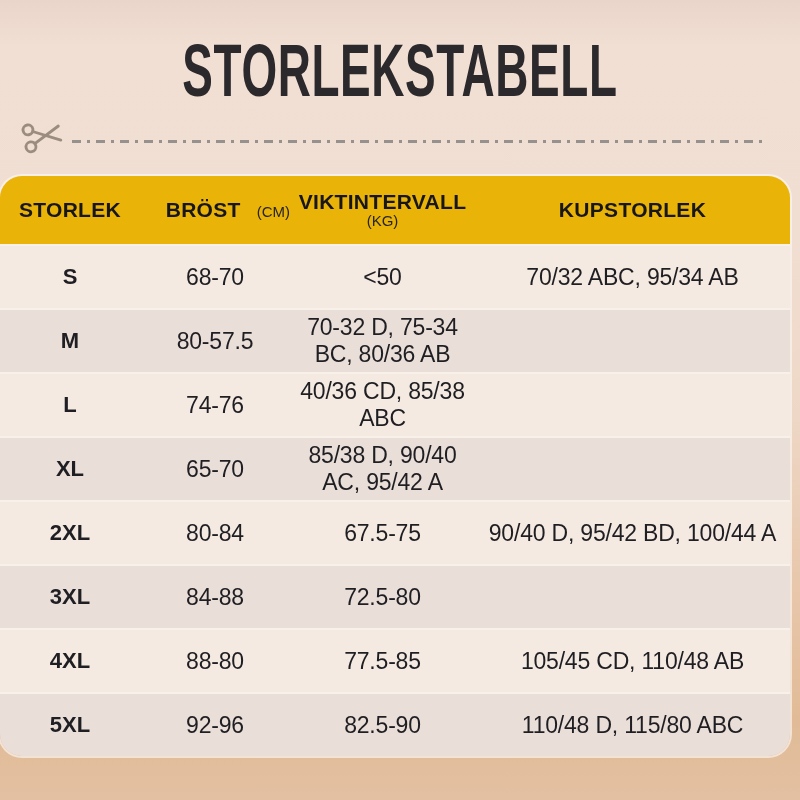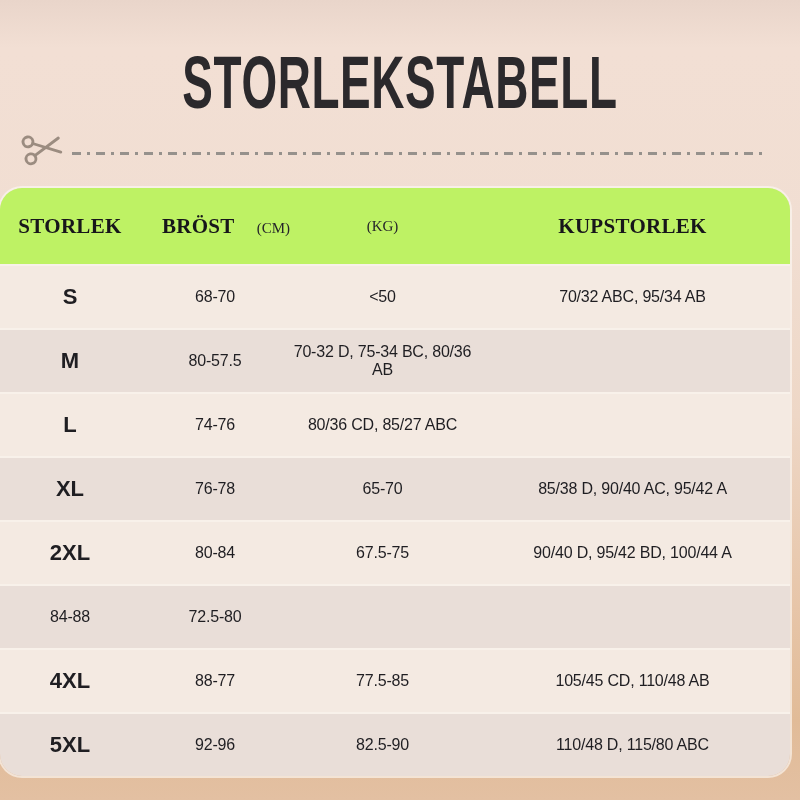--- a/index.html
+++ b/index.html
@@ -7,21 +7,21 @@
     width: 800px; height: 800px;
     overflow: hidden;
     font-family: "Liberation Sans", sans-serif;
     background: linear-gradient(180deg,
       #e9d5ca 0%, #f2dfd4 6%, #f1ded2 30%,
       #eed7c6 52%, #e7c5a8 76%, #e1bb97 90%, #e3c0a2 100%);
   }
   .page { width: 800px; height: 800px; position: relative; }
 
   
-  .title-wrap { text-align: center; padding-top: 48px; height: 70px; }
+  .title-wrap { text-align: center; padding-top: 36px; height: 70px; }
   .title {
     display: inline-block;
     font-size: 74px; font-weight: 800; line-height: 70px;
     color: #2b292c; white-space: nowrap; letter-spacing: 1px;
     transform: scaleX(0.62); transform-origin: 50% 50%;
   }
 
   
   .cutline { position: relative; height: 44px; margin-top: 10px; }
   .scissors { position: absolute; left: 22px; top: 2px; transform: rotate(-10deg); }
@@ -36,34 +36,34 @@
   .size-table {
     width: 790px; margin-top: 16px;
     border-radius: 22px; overflow: hidden;
     box-shadow: 0 0 0 2px rgba(252,247,242,0.65);
   }
   .row {
     display: grid;
     grid-template-columns: 140px 150px 185px 1fr;
     align-items: center; text-align: center;
   }
-  .thead { background: #bef264; height: 76px; font-family: Liberation Serif, serif; }
+  .thead { background: #eab308; height: 68px; }
   .th { font-weight: 700; font-size: 21px; color: #17161a; letter-spacing: 0.3px; }
-  .th .sub { font-weight: 400; font-size: 15px; letter-spacing: 0; margin-left: 22px; color: #26252a; }
+  .th .sub { font-weight: 400; font-size: 15px; letter-spacing: 0; margin-left: 16px; color: #26252a; }
   .th-inline { display: flex; align-items: baseline; justify-content: flex-end; }
   .th-stack { display: flex; flex-direction: column; line-height: 1.1; }
   .th-stack .sub { margin-left: 0; }
 
   .data-row {
     height: 64px; box-sizing: border-box;
     background: #f4eae2;
     border-top: 2px solid #f8f1ea;
   }
   .data-row:nth-child(even) { background: #e9ded8; }
-  .td { font-size: 16px; color: #1f1e22; letter-spacing: -0.2px; }
+  .td { font-size: 23px; color: #1f1e22; letter-spacing: -0.2px; }
   .td.size { font-weight: 700; font-size: 22px; letter-spacing: 0; }
 </style>
 </head>
 <body>
 
 <div class="page">
 
   <div class="title-wrap">
     <div class="title">STORLEKSTABELL</div>
   </div>
@@ -85,20 +85,21 @@
   <div class="size-table">
     <div class="row thead">
       <div class="th">
         <span>STORLEK</span>
       </div>
       <div class="th th-inline">
         <span>BRÖST</span>
         <span class="sub">(CM)</span>
       </div>
       <div class="th th-stack">
+        <span>VIKTINTERVALL</span>
         <span class="sub">(KG)</span>
       </div>
       <div class="th">
         <span>KUPSTORLEK</span>
       </div>
     </div>
     <div id="rows">
   <div class="row data-row">
     <div class="td size">S</div>
     <div class="td">68-70</div>
@@ -108,45 +109,45 @@
 
   <div class="row data-row">
     <div class="td size">M</div>
     <div class="td">80-57.5</div>
     <div class="td cups">70-32 D, 75-34 BC, 80/36 AB</div>
   </div>
 
   <div class="row data-row">
     <div class="td size">L</div>
     <div class="td">74-76</div>
-    <div class="td cups">80/36 CD, 85/27 ABC</div>
+    <div class="td cups">40/36 CD, 85/38 ABC</div>
   </div>
 
   <div class="row data-row">
     <div class="td size">XL</div>
-    <div class="td">76-78</div>
     <div class="td">65-70</div>
     <div class="td cups">85/38 D, 90/40 AC, 95/42 A</div>
   </div>
 
   <div class="row data-row">
     <div class="td size">2XL</div>
     <div class="td">80-84</div>
     <div class="td">67.5-75</div>
     <div class="td cups">90/40 D, 95/42 BD, 100/44 A</div>
   </div>
 
   <div class="row data-row">
+    <div class="td size">3XL</div>
     <div class="td">84-88</div>
     <div class="td">72.5-80</div>
   </div>
 
   <div class="row data-row">
     <div class="td size">4XL</div>
-    <div class="td">88-77</div>
+    <div class="td">88-80</div>
     <div class="td">77.5-85</div>
     <div class="td cups">105/45 CD, 110/48 AB</div>
   </div>
 
   <div class="row data-row">
     <div class="td size">5XL</div>
     <div class="td">92-96</div>
     <div class="td">82.5-90</div>
     <div class="td cups">110/48 D, 115/80 ABC</div>
   </div>

